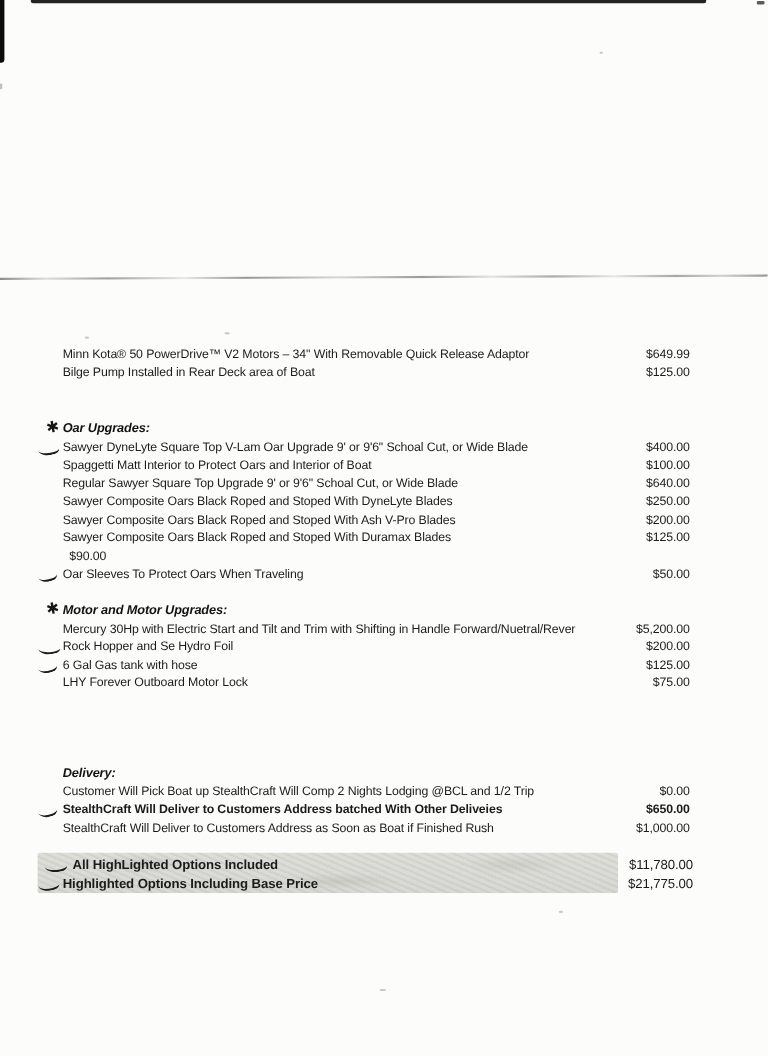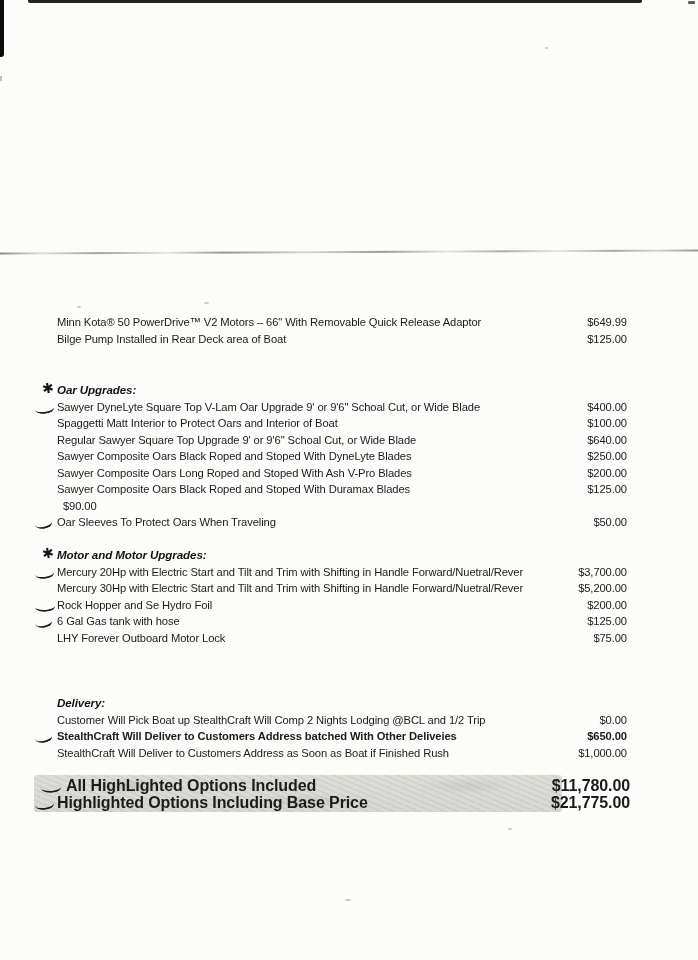--- a/index.html
+++ b/index.html
@@ -67,22 +67,22 @@
     font-weight:700;font-style:italic;font-size:11.6px;color:#121212;
     position:relative;white-space:nowrap;
   }
   .row{
     position:relative;display:flex;justify-content:space-between;
     white-space:nowrap;height:16.5px;
   }
   .row .lbl{flex:0 1 auto;overflow:visible;}
   .row .prc{margin-left:6px;}
   .row.semibold{font-weight:700;}
-  .row.total{font-weight:600;font-size:16px;gap:16px;}
-  .row.total .prc{font-weight:700;}
+  .row.total{font-weight:600;font-size:12px;gap:16px;}
+  .row.total .prc{font-weight:400;}
   
   .pen-check{
     position:absolute;left:-22px;top:6px;width:19px;height:7px;
     border-bottom:2.6px solid #1c1c1c;
     border-radius:0 0 45% 85% / 0 0 60% 100%;
     transform:rotate(-14deg);
   }
   .pen-check.v2{transform:rotate(-19deg);width:17px;}
   .pen-check.v3{transform:rotate(-10deg);width:20px;}
   .star-mark{
@@ -104,21 +104,21 @@
   <div class="speck" style="left:77px;top:306px;width:4px;height:2px;"></div>
   <div class="speck" style="left:204px;top:302px;width:5px;height:2px;"></div>
   <div class="speck" style="left:545px;top:47px;width:3px;height:2px;"></div>
   <div class="speck" style="left:345px;top:899px;width:6px;height:2px;"></div>
   <div class="speck" style="left:508px;top:828px;width:4px;height:2px;"></div>
 
   <div class="highlight-band"></div>
 
   <div class="sec" style="top:314px;">
     <div class="row">
-      <span class="lbl">Minn Kota® 50 PowerDrive™ V2 Motors – 66" With Removable Quick Release Adaptor</span>
+      <span class="lbl">Minn Kota® 50 PowerDrive™ V2 Motors – 34" With Removable Quick Release Adaptor</span>
       <span class="prc">$649.99</span>
     </div>
     <div class="row">
       <span class="lbl">Bilge Pump Installed in Rear Deck area of Boat</span>
       <span class="prc">$125.00</span>
     </div>
   </div>
 
   <div class="sec" style="top:382px;">
     <div class="sec-header">
@@ -136,46 +136,41 @@
     </div>
     <div class="row">
       <span class="lbl">Regular Sawyer Square Top Upgrade 9' or 9'6" Schoal Cut, or Wide Blade</span>
       <span class="prc">$640.00</span>
     </div>
     <div class="row">
       <span class="lbl">Sawyer Composite Oars Black Roped and Stoped With DyneLyte Blades</span>
       <span class="prc">$250.00</span>
     </div>
     <div class="row">
-      <span class="lbl">Sawyer Composite Oars Long Roped and Stoped With Ash V-Pro Blades</span>
+      <span class="lbl">Sawyer Composite Oars Black Roped and Stoped With Ash V-Pro Blades</span>
       <span class="prc">$200.00</span>
     </div>
     <div class="row">
       <span class="lbl">Sawyer Composite Oars Black Roped and Stoped With Duramax Blades</span>
       <span class="prc">$125.00</span>
     </div>
     <div class="row">
       <span class="prc">$90.00</span>
     </div>
     <div class="row">
       <span class="pen-check v2"></span>
       <span class="lbl">Oar Sleeves To Protect Oars When Traveling</span>
       <span class="prc">$50.00</span>
     </div>
   </div>
 
   <div class="sec" style="top:547px;">
     <div class="sec-header">
       <span class="star-mark">✱</span>
       <span>Motor and Motor Upgrades:</span>
-    </div>
-    <div class="row">
-      <span class="pen-check"></span>
-      <span class="lbl">Mercury 20Hp with Electric Start and Tilt and Trim with  Shifting in Handle Forward/Nuetral/Rever</span>
-      <span class="prc">$3,700.00</span>
     </div>
     <div class="row">
       <span class="lbl">Mercury 30Hp with Electric Start and Tilt and Trim with  Shifting in Handle Forward/Nuetral/Rever</span>
       <span class="prc">$5,200.00</span>
     </div>
     <div class="row">
       <span class="pen-check v3"></span>
       <span class="lbl">Rock Hopper and Se Hydro Foil</span>
       <span class="prc">$200.00</span>
     </div>

